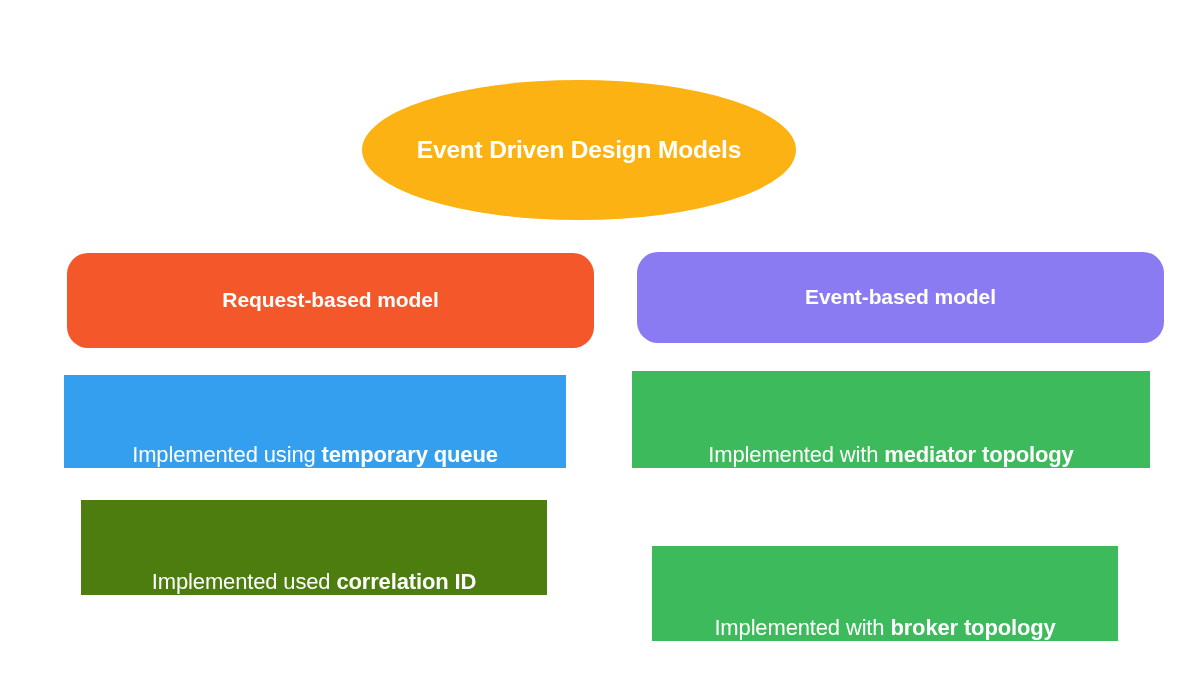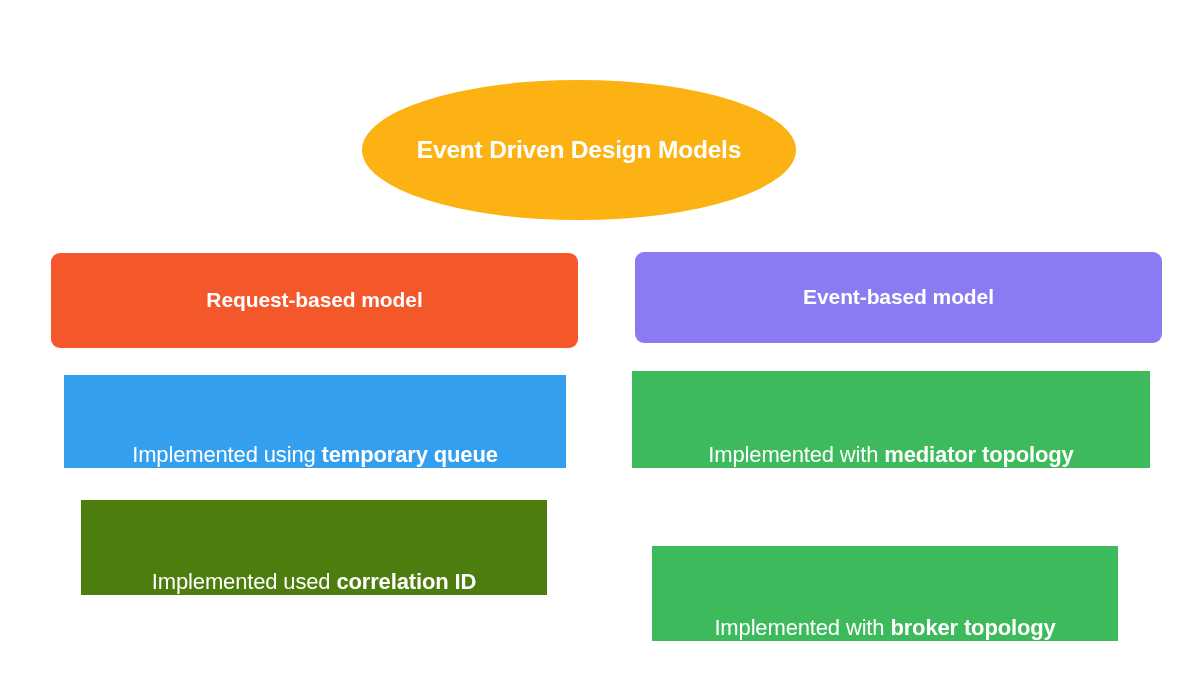--- a/index.html
+++ b/index.html
@@ -47,21 +47,22 @@
   
   .node {
     position: absolute;
     display: flex;
     align-items: center;
     justify-content: center;
     box-sizing: border-box;
     padding: 0 18px;
   }
   .node-head {
-    border-radius: 9px;
+    border-radius: 21px;
+    margin-left: 16px;
   }
   .node-detail {
     border-radius: 0;
     align-items: flex-end;
   }
   .node-label {
     color: #ffffff;
     text-align: center;
     line-height: 1.25;
     white-space: nowrap;
@@ -79,21 +80,21 @@
   .node-label .em {
     font-weight: 700;
   }
 
   
   #box-request-head { left: 51px;  top: 253px; width: 527px; height: 95px; }
   #box-temp-queue   { left: 64px;  top: 375px; width: 502px; height: 93px; }
   #box-correlation  { left: 81px;  top: 500px; width: 466px; height: 95px; }
 
   
-  #box-event-head   { left: 635px; top: 252px; width: 527px; height: 91px; }
+  #box-event-head   { left: 621px; top: 252px; width: 527px; height: 91px; }
   #box-mediator     { left: 632px; top: 371px; width: 518px; height: 97px; }
   #box-broker       { left: 652px; top: 500px; width: 466px; height: 95px; margin-top: 46px; }
 </style>
 </head>
 <body style="background: rgb(255, 255, 255);">
 
 <div id="canvas" style="background: rgb(255, 255, 255);">
 
   <div class="ellipse" id="node-root" style="background: rgb(251, 178, 18);">
     <span class="ellipse-label" style="color: rgb(255, 255, 255);">Event Driven Design Models</span>

